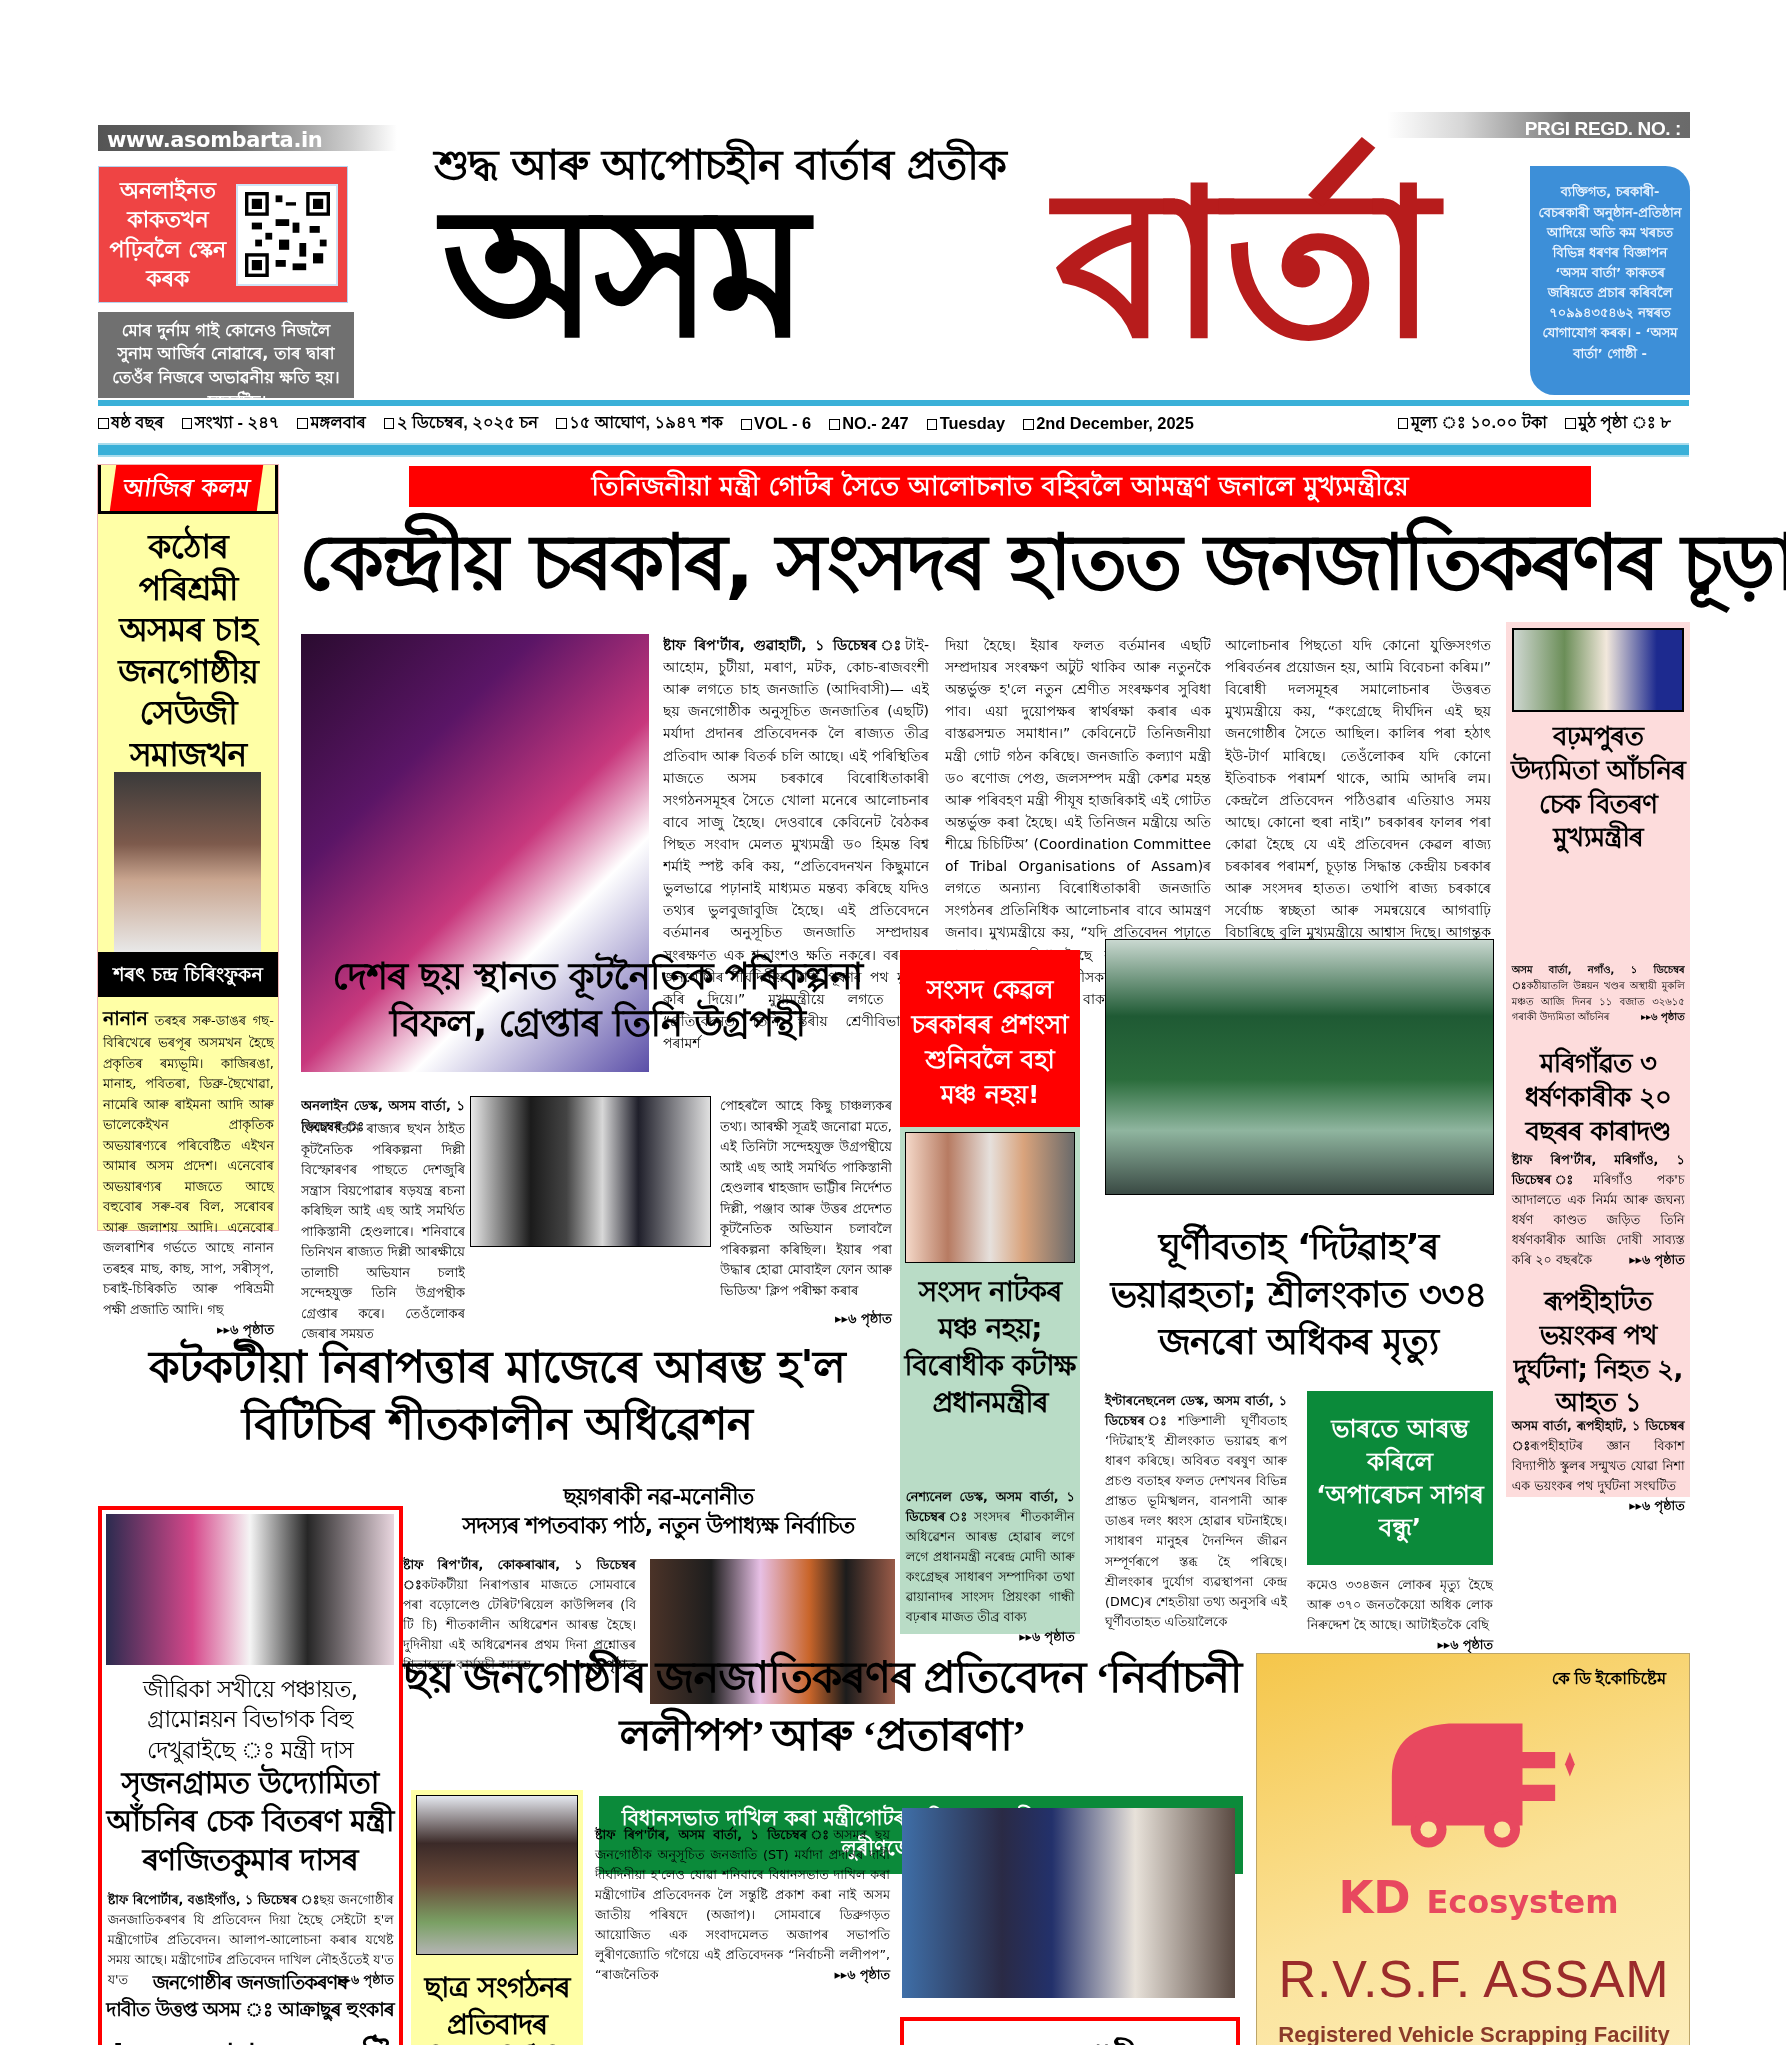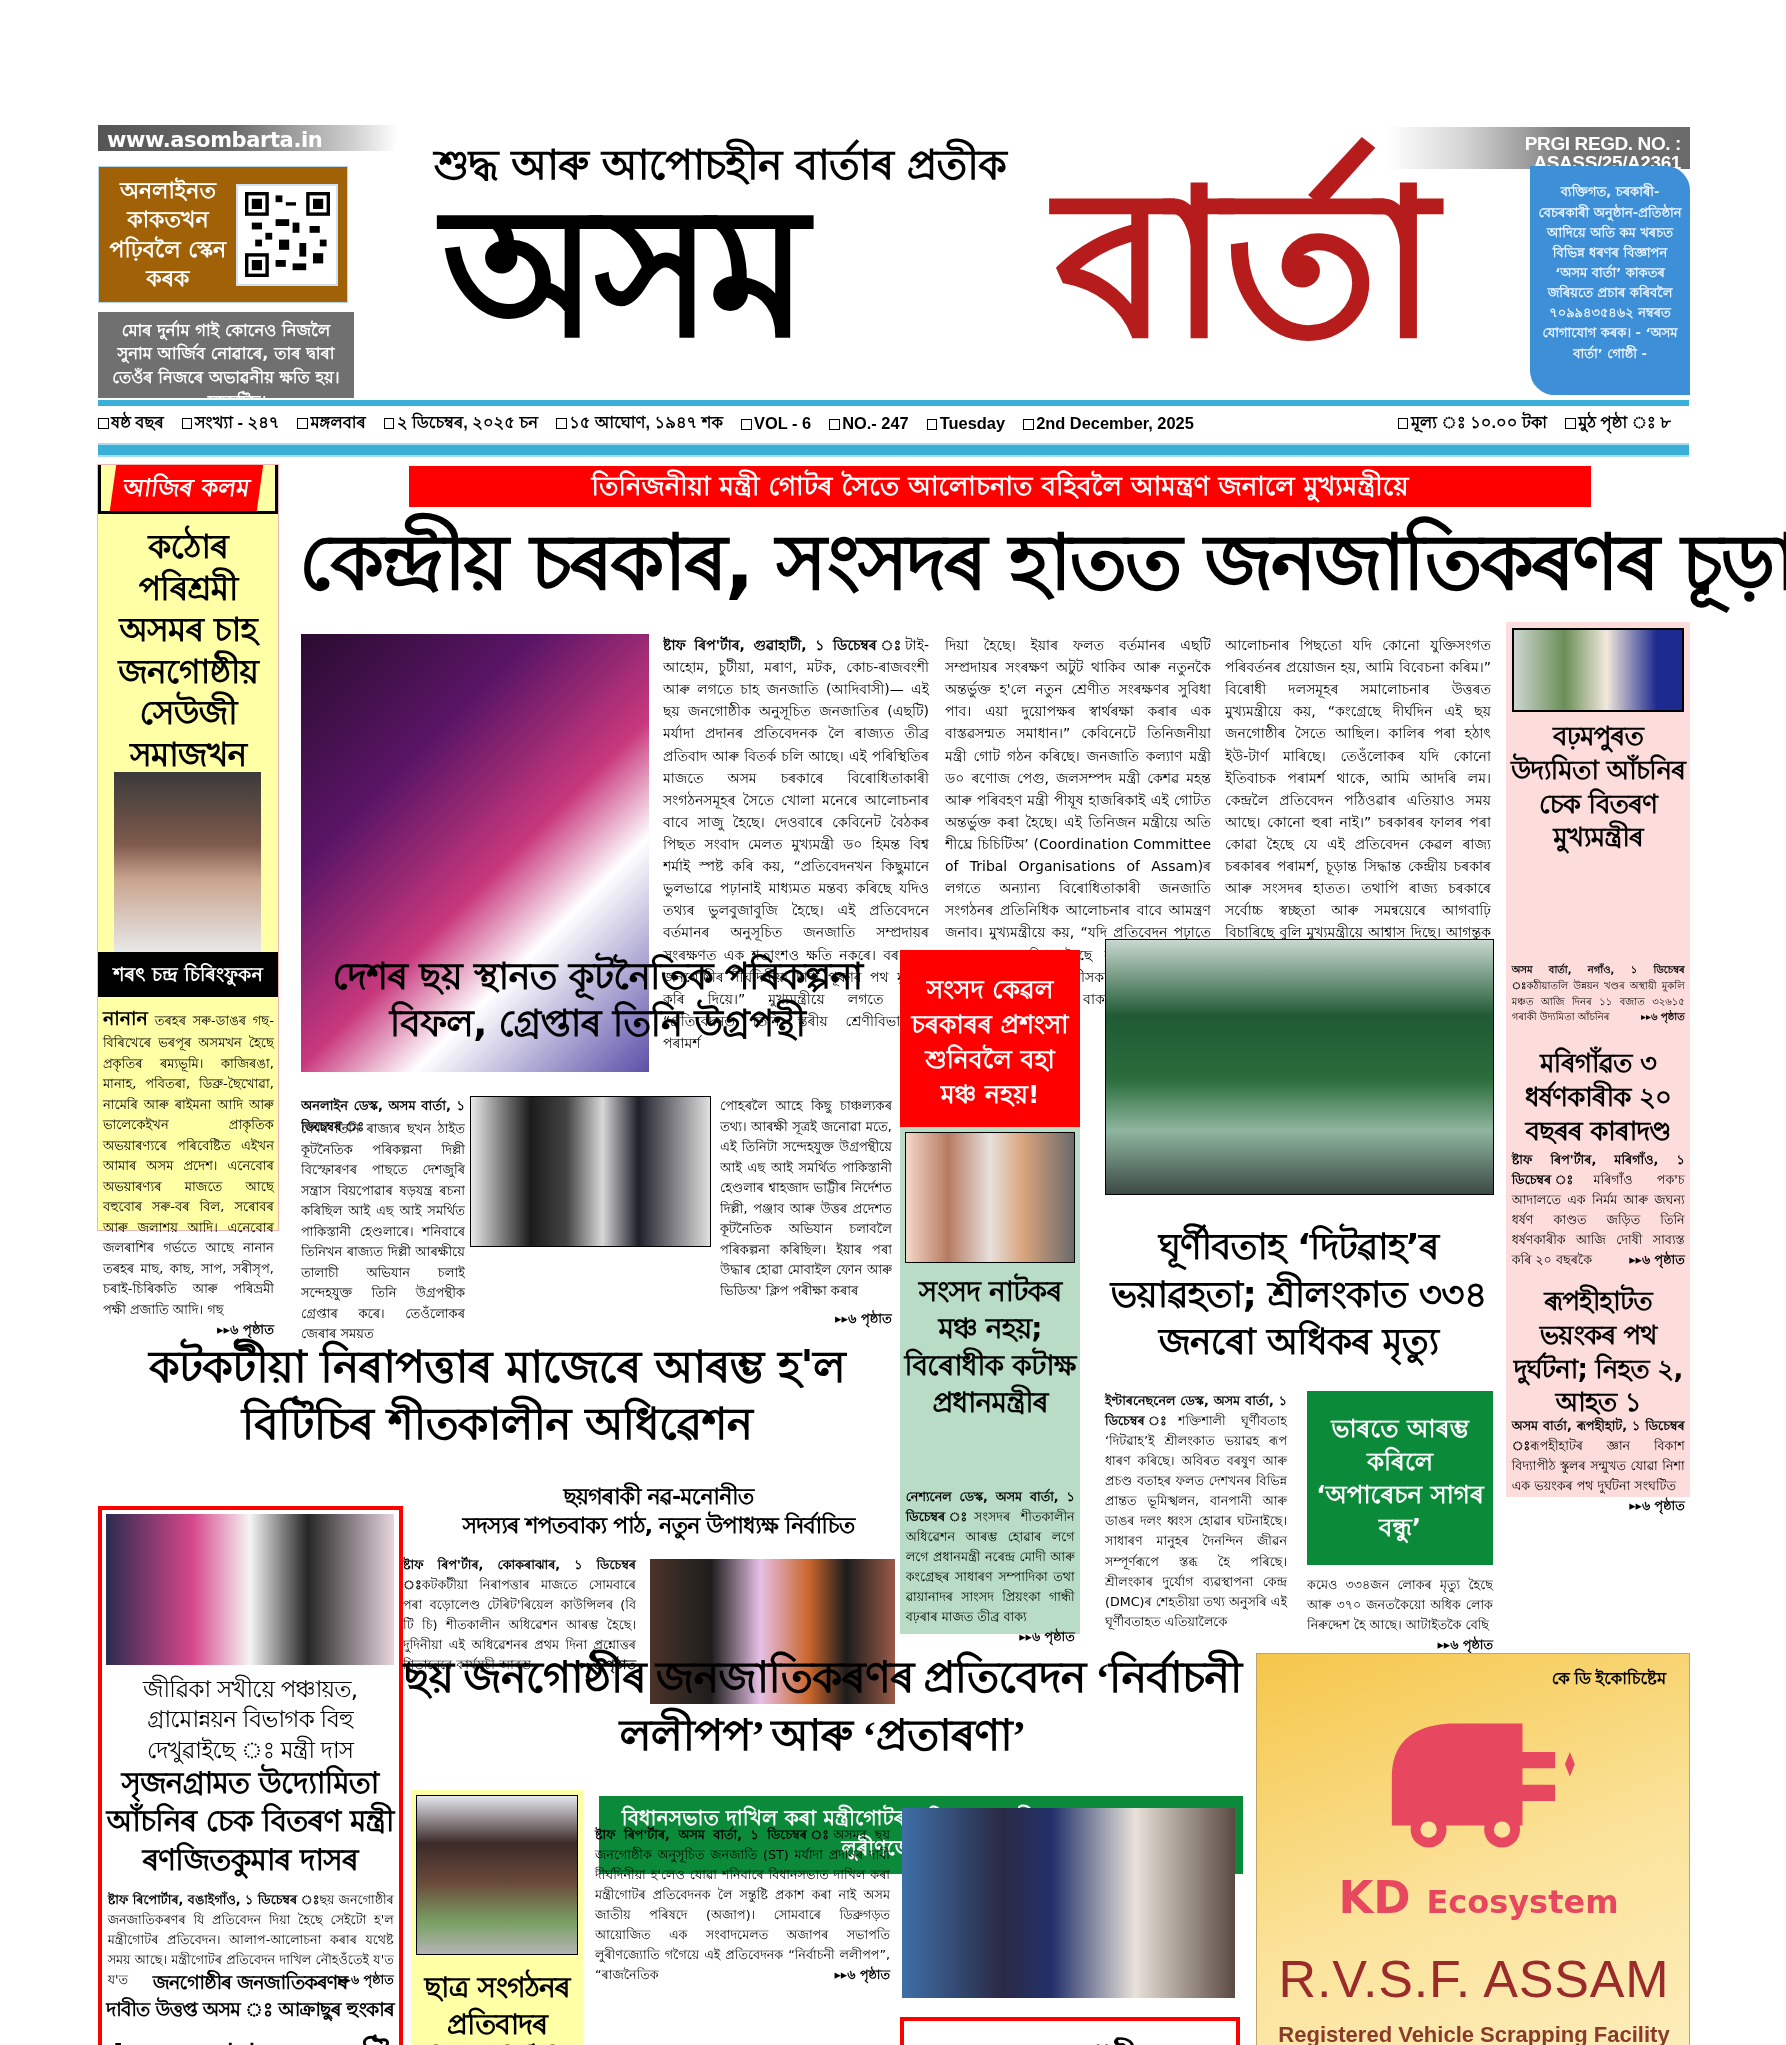--- a/index.html
+++ b/index.html
@@ -5,21 +5,21 @@
   * { box-sizing: border-box; margin: 0; padding: 0; }
   html, body { width: 1787px; height: 2632px; background: #ffffff; overflow: hidden; }
   body { position: relative; font-family: "DejaVu Sans", "Liberation Sans", sans-serif; color: #000; }
   .abs { position: absolute; }
   .serif { font-family: Liberation Sans, sans-serif; }
   .cond { font-family: "Liberation Sans", "DejaVu Sans", sans-serif; }
 
   
   .url-bar { background: linear-gradient(90deg, #555 0%, #6a6a6a 45%, #cfcfcf 85%, #fff 100%); color: #fff; font-size: 21px; font-weight: bold; padding: 4.9px 9px; line-height: 1; letter-spacing: -0.4px; }
   .regd-bar { background: linear-gradient(90deg, #fff 0%, #d6d6d6 25%, #777 60%, #6a6a6a 100%); color: #fff; font-size: 19px; font-weight: bold; padding: 6.5px 9px; text-align: right; line-height: 1; letter-spacing: -0.4px; }
-  .qr-box { background: #a16207; border: 1.6px solid #b6d3ee; display: flex; align-items: center; padding: 9px; gap: 8.2px; }
+  .qr-box { background: #ef4444; border: 1.6px solid #b6d3ee; display: flex; align-items: center; padding: 9px; gap: 8.2px; }
   .qr-text { color: #fff; font-size: 22px; font-weight: bold; line-height: 1.32; text-align: center; flex: 1; }
   .qr-code { width: 123px; height: 123px; background: #fff; padding: 6.5px; border: 2.5px solid #cfe2f5; }
   .quote-box { background: #707070; color: #fff; font-size: 16.4px; line-height: 1.45; text-align: center; padding: 6.5px 5.7px; font-weight: bold; }
   .tagline { font-size: 41px; font-weight: bold; letter-spacing: -0.8px; white-space: nowrap; }
   .logo-black { font-size: 360px; font-weight: bold; line-height: 0.9; color: #000; letter-spacing: -16.4px; white-space: nowrap; }
   .logo-red { font-size: 360px; font-weight: bold; line-height: 0.9; color: #b71c1c; letter-spacing: -12.3px; white-space: nowrap; }
   .ad-box { background: #3d8fd8; border-radius: 0 24.5px 0 24.5px; color: #eaf4ff; font-size: 16.4px; line-height: 1.55; text-align: center; padding: 19px 10.6px; font-weight: bold; }
   .rule { height: 5.7px; background: #3ab0d8; }
   .rule-thick { height: 14px; background: #3ab0d8; border-top: 2.5px solid #a9dcec; border-bottom: 2.5px solid #a9dcec; }
   .date-bar { font-size: 16.4px; font-weight: bold; white-space: nowrap; display: flex; align-items: center; }
@@ -37,21 +37,21 @@
   .yellow-bg { background: #ffffa6; }
   .pink-bg { background: #fddcdc; }
   .mint-bg { background: #b9dcc6; }
   .red-border { border: 4.1px solid #ff0000; }
   .center { text-align: center; }
 </style>
 </head>
 <body>
 
 <div class="abs url-bar" style="left:98px;top:125px;width:299px;height:26px;">www.asombarta.in</div>
-<div class="abs regd-bar cond" style="left:1387px;top:127px;width:303px;height:42px;">PRGI REGD. NO. : ASASS/25/A2361</div>
+<div class="abs regd-bar cond" style="left:1387px;top:112px;width:303px;height:26px;">PRGI REGD. NO. : ASASS/25/A2361</div>
 
 <div class="abs qr-box" style="left:98px;top:166px;width:250px;height:137px;">
   <div class="qr-text">অনলাইনত কাকতখন পঢ়িবলৈ স্কেন কৰক</div>
   <div class="qr-code" style="width:102px;height:102px;">
     <svg width="100%" height="100%" viewBox="0 0 25 25">
       <rect x="0" y="0" width="7" height="7" fill="#000"></rect>
         <rect x="1" y="1" width="5" height="5" fill="#fff"></rect>
         <rect x="2" y="2" width="3" height="3" fill="#000"></rect>
       <rect x="18" y="0" width="7" height="7" fill="#000"></rect>
         <rect x="19" y="1" width="5" height="5" fill="#fff"></rect>

